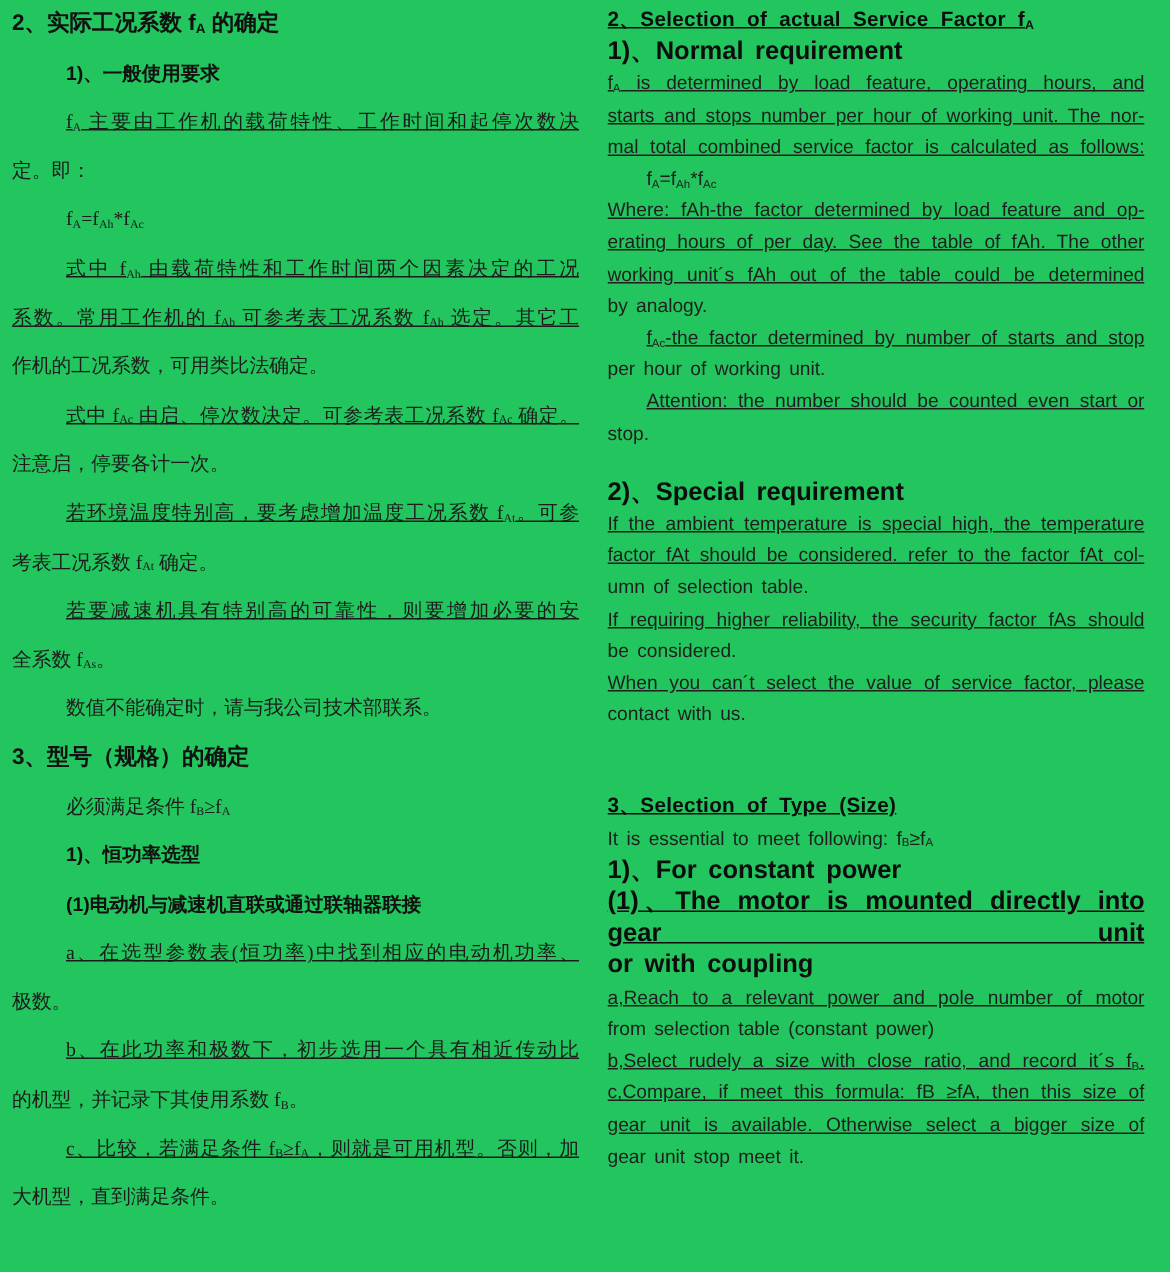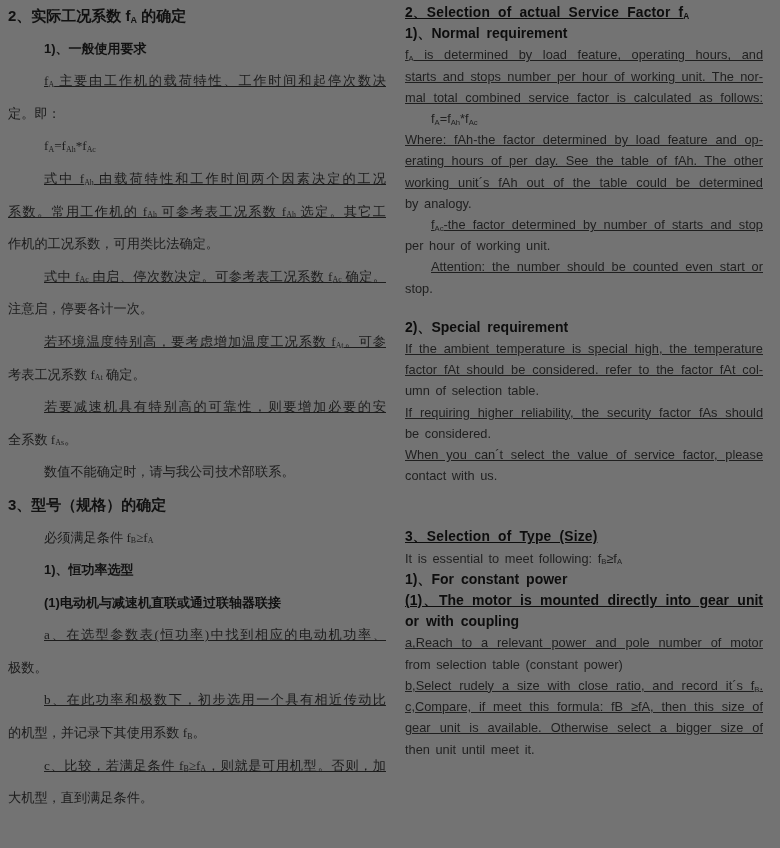--- a/index.html
+++ b/index.html
@@ -1,33 +1,33 @@
 <!DOCTYPE html>
 <html><head>
 <meta charset="utf-8">
 <style>
   html,body{margin:0;padding:0;background:#ffffff;}
   body{width:780px;height:848px;overflow:hidden;
        font-family:"Liberation Sans",sans-serif;color:#1d1d1d;}
-  .page{position:relative;width:780px;height:848px;background:#737373;}
+  .page{position:relative;width:780px;height:848px;background:#22c55e;}
 
   
   .col-left{position:absolute;left:8px;top:0;width:378px;
             font-family:"Liberation Serif",serif;
             font-size:13.2px;line-height:32.6px;color:#1c1c1c;}
   .col-left .zh-h1{font-family:"Liberation Sans",sans-serif;font-weight:700;font-size:15px;color:#111;}
   .col-left .zh-h2,.col-left .zh-h3{font-family:"Liberation Sans",sans-serif;font-weight:700;font-size:13px;color:#111;}
   .col-left .ind{padding-left:36px;}
 
   
   .col-right{position:absolute;left:405px;top:2px;width:358px;
              font-family:"Liberation Sans",sans-serif;
              font-size:12.8px;line-height:21.2px;color:#1f1f1f;word-spacing:2px;}
   .col-right .en-h1{font-weight:700;font-size:13.8px;word-spacing:4px;letter-spacing:0.2px;color:#0d0d0d;text-decoration:underline;}
-  .col-right .en-h2,.col-right .en-h3{font-weight:700;font-size:14px;word-spacing:3px;color:#0d0d0d;}
+  .col-right .en-h2,.col-right .en-h3{font-weight:700;font-size:17px;word-spacing:3px;color:#0d0d0d;}
   .col-right .ind{padding-left:26px;}
 
   .line{text-align:left;overflow:hidden;}
   .line.fill{text-align:justify;text-align-last:justify;text-decoration:underline;}
   sub{font-size:0.6em;line-height:0;position:relative;top:0.22em;vertical-align:baseline;}
   .block{margin:0;}
 </style>
 </head>
 <body>
 
@@ -154,16 +154,16 @@
       <div class="block en-p">
         <div class="line fill"><span>a,Reach to a relevant power and pole number of motor</span></div>
         <div class="line"><span>from selection table (constant power)</span></div>
       </div>
       <div class="block en-p">
         <div class="line fill"><span>b,Select rudely a size with close ratio, and record it´s f</span><sub>B</sub><span>.</span></div>
       </div>
       <div class="block en-p">
         <div class="line fill"><span>c,Compare, if meet this formula: fB ≥fA, then this size of</span></div>
         <div class="line fill"><span>gear unit is available. Otherwise select a bigger size of</span></div>
-        <div class="line"><span>then unit until meet it.</span></div>
+        <div class="line"><span>gear unit stop meet it.</span></div>
       </div>
     </div>
 </div>
 
 </body></html>

